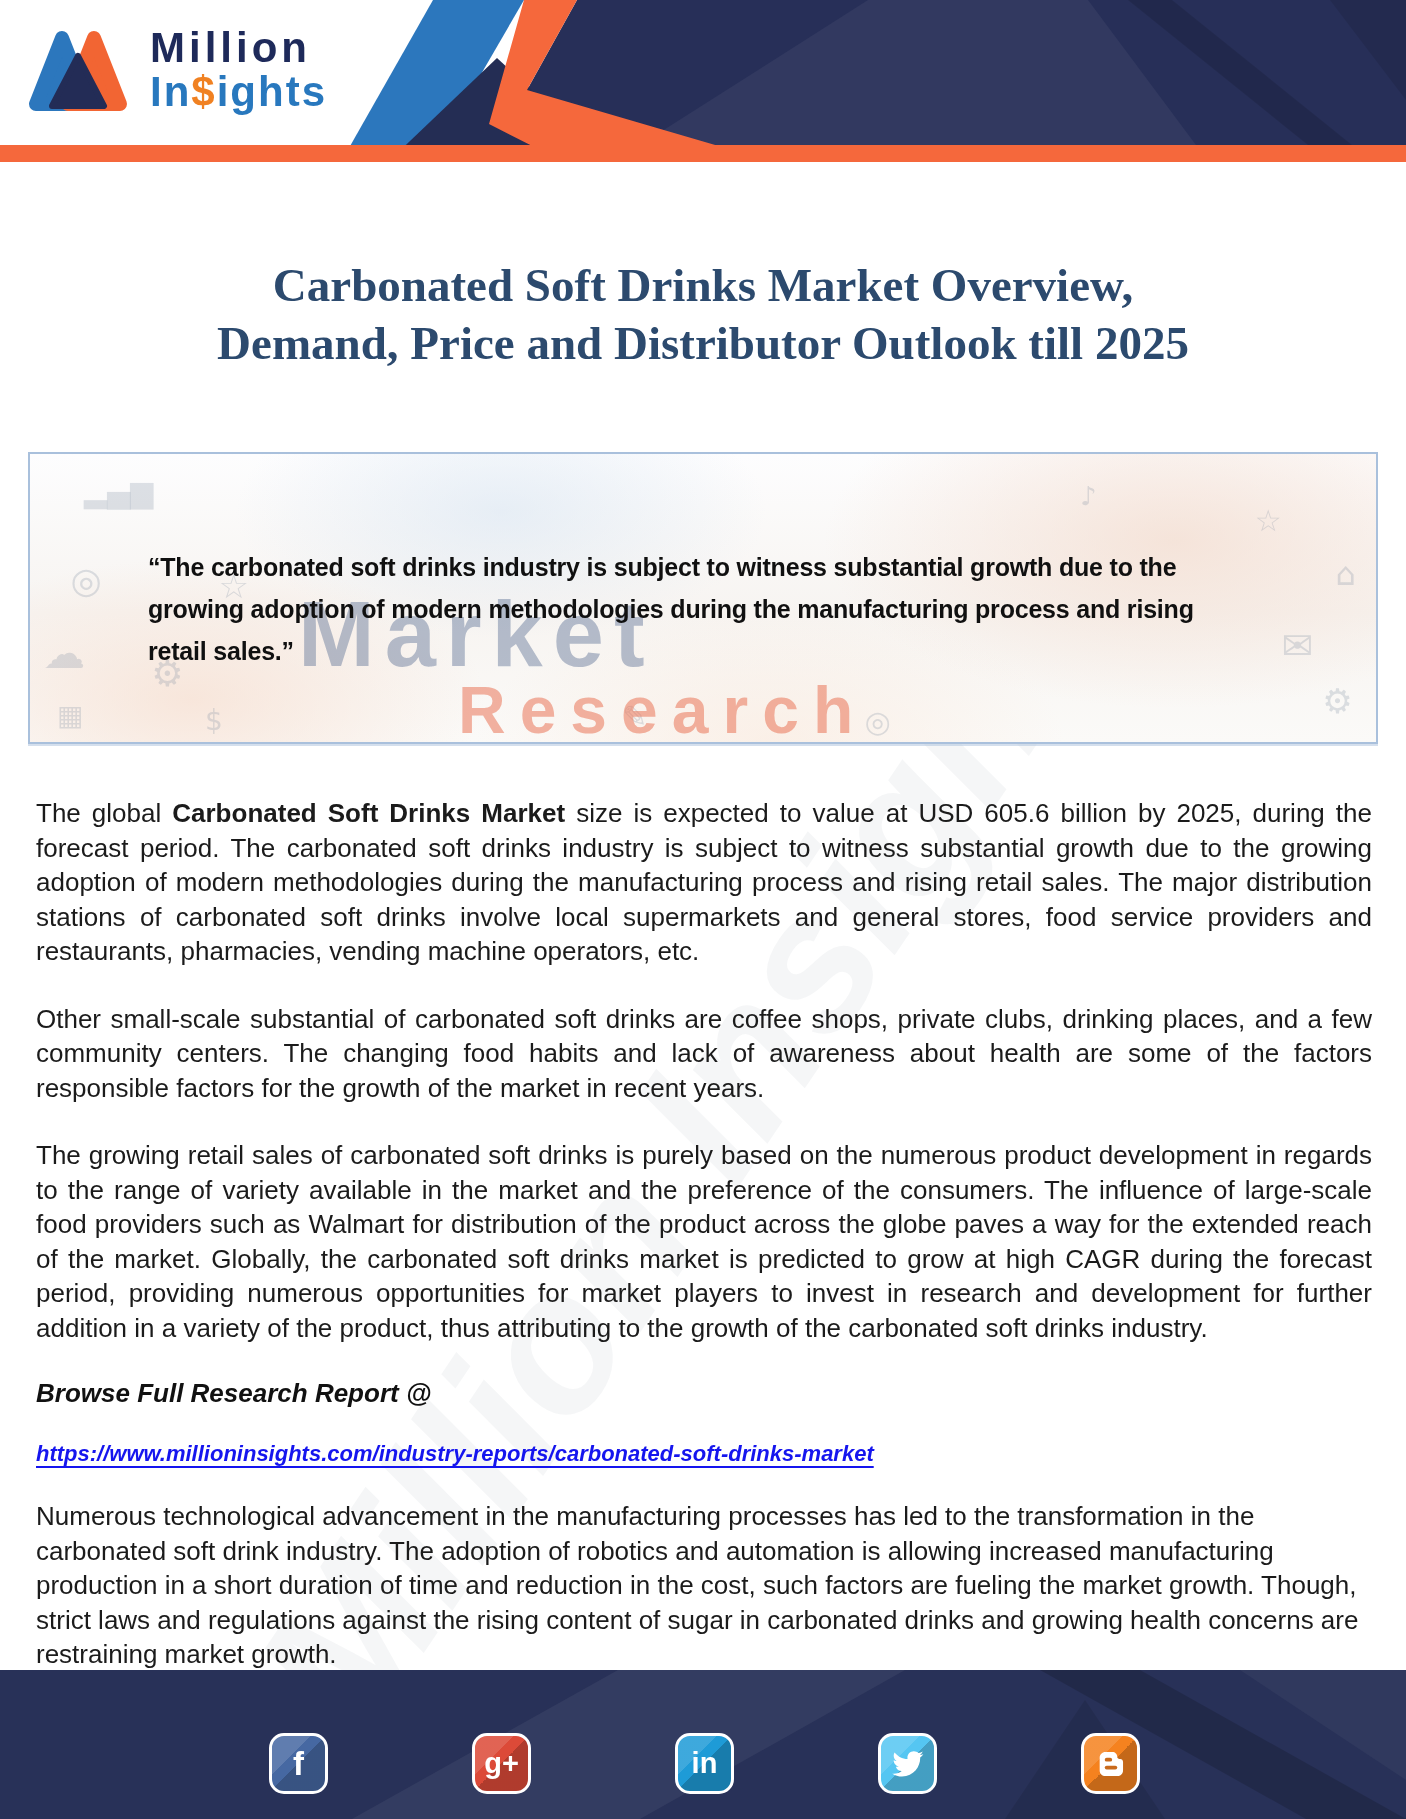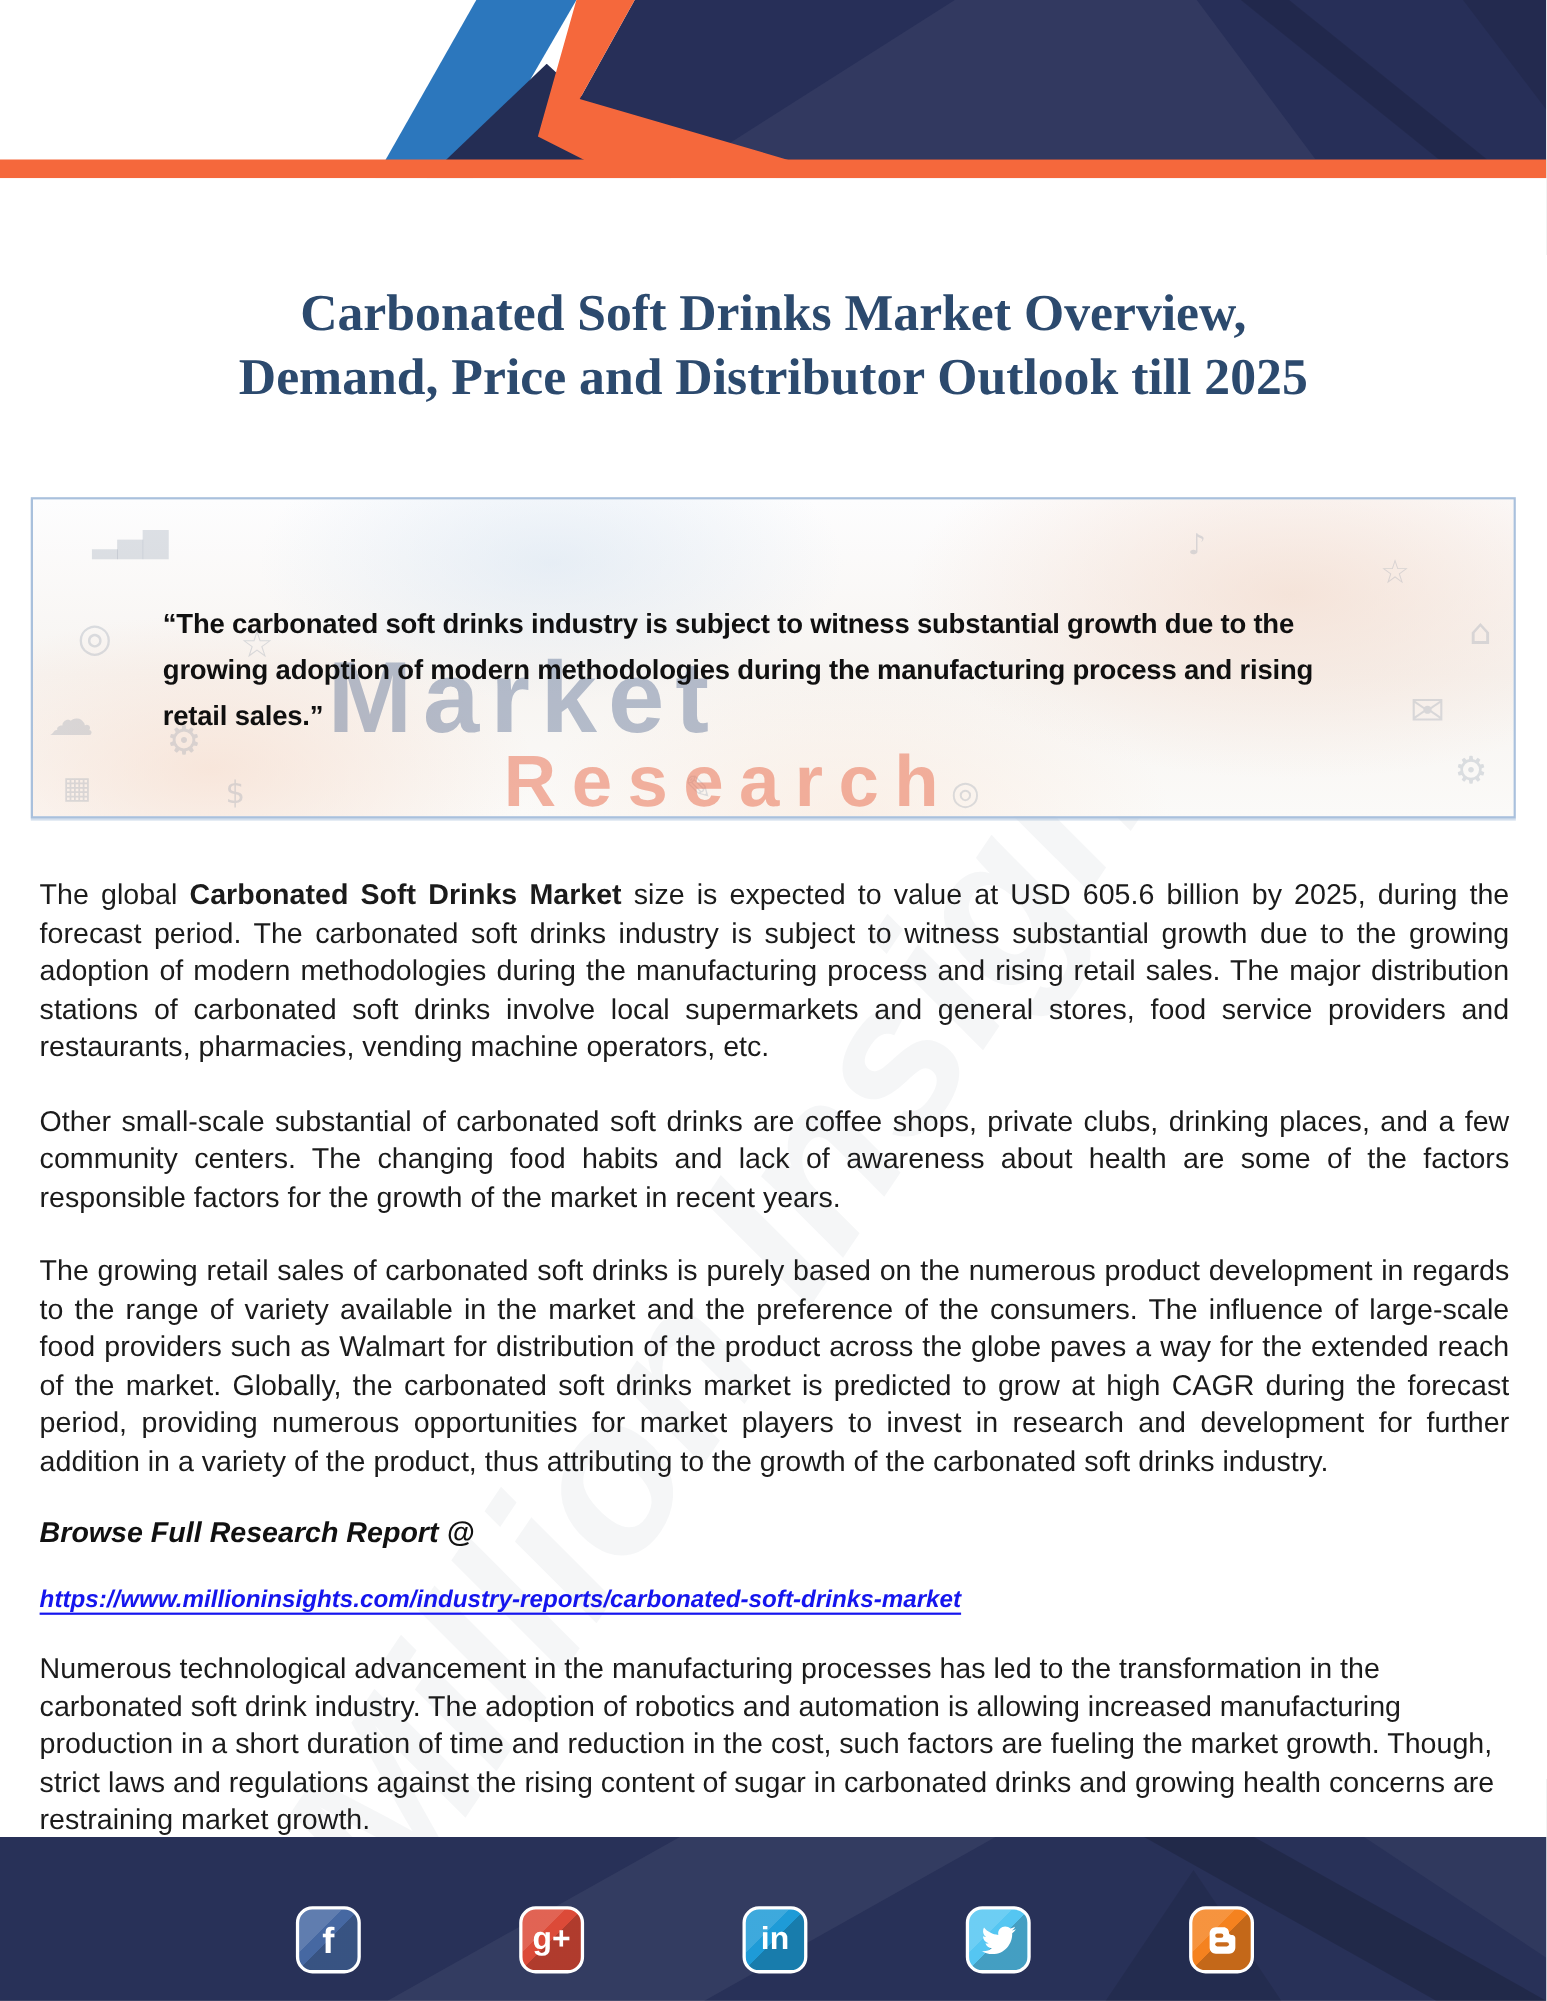--- a/index.html
+++ b/index.html
@@ -86,20 +86,31 @@
   <header>
     <div class="shape hdr-navy"></div>
     <div class="shape hdr-light"></div>
     <div class="shape hdr-dark1"></div>
     <div class="shape hdr-dark2"></div>
     <div class="shape hdr-blue"></div>
     <div class="shape hdr-tri"></div>
     <div class="shape hdr-chevron"></div>
     <div class="hdr-stripe"></div>
 
+    <div class="logo">
+      <svg width="106" height="88" viewBox="0 0 106 88">
+        <path d="M36 12 L62 78 L10 78 Z" fill="#2C77BD" stroke="#2C77BD" stroke-width="14" stroke-linejoin="round"></path>
+        <path d="M68 12 L94 78 L42 78 Z" fill="#F26533" stroke="#F26533" stroke-width="14" stroke-linejoin="round"></path>
+        <path d="M52 30 L78 80 L26 80 Z" fill="#232C56" stroke="#232C56" stroke-width="6" stroke-linejoin="round"></path>
+      </svg>
+      <div class="logo-text">
+        <div class="logo-line1">Million</div>
+        <div class="logo-line2"><span>In</span><span class="logo-dollar">$</span><span>ights</span></div>
+      </div>
+    </div>
   </header>
 
   <main class="content" style="padding-top:162px;">
     <h1><span>Carbonated Soft Drinks Market Overview,</span><br>
         <span>Demand, Price and Distributor Outlook till 2025</span></h1>
 
     <figure class="banner">
       <div class="doodle-layer">
           <span class="doodle" style="left: 4%; top: 8%; font-size: 30px;">▂▄▆</span>
           <span class="doodle" style="left: 3%; top: 38%; font-size: 36px;">◎</span>

